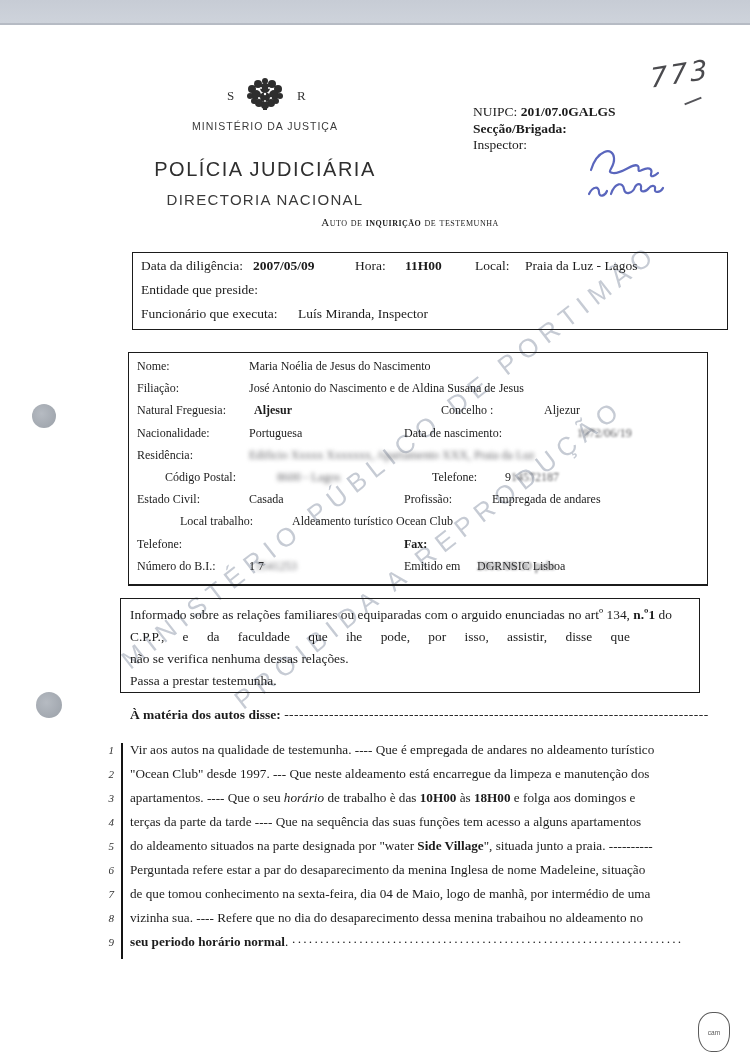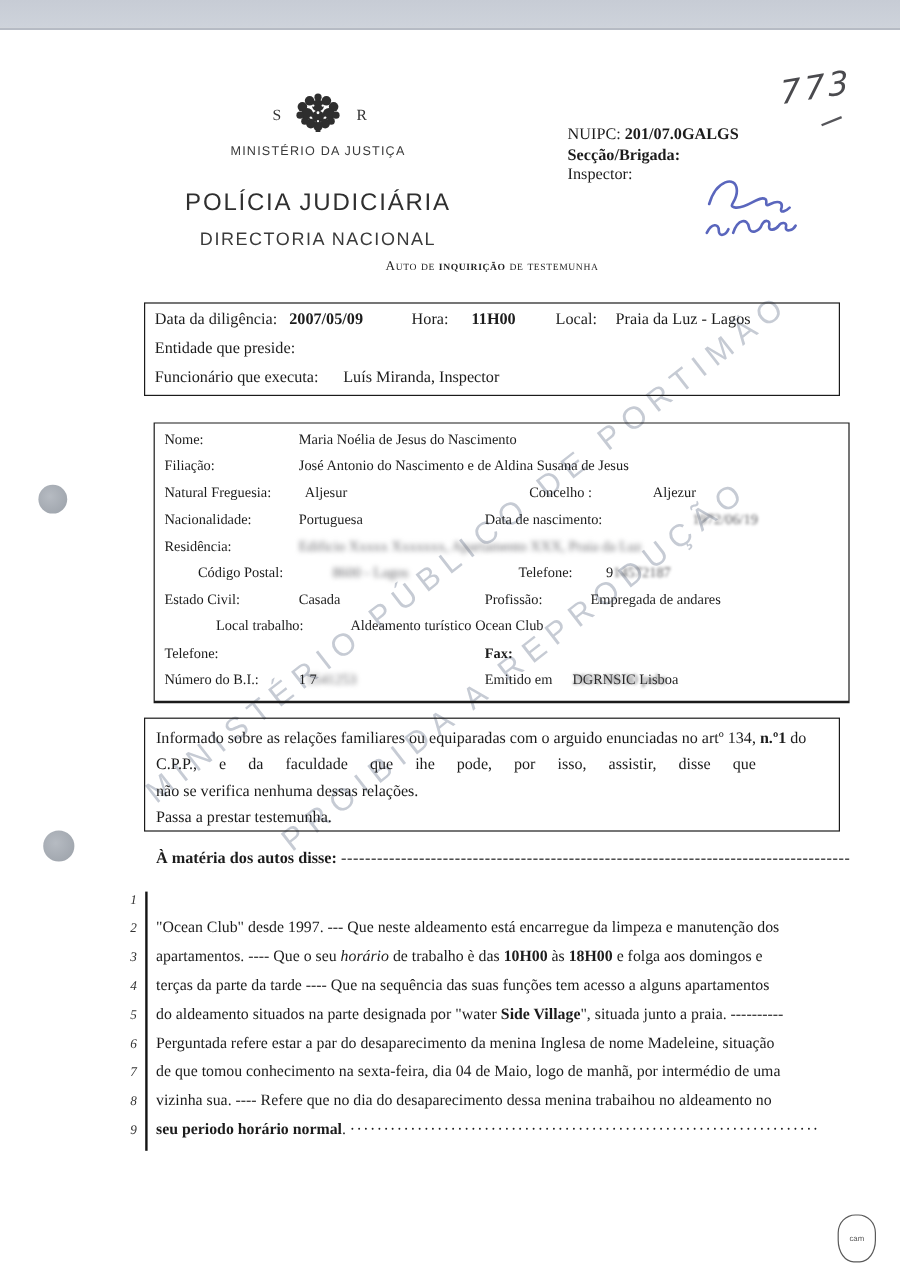--- a/index.html
+++ b/index.html
@@ -37,21 +37,21 @@
 
   .watermark{font-family:"Liberation Sans",sans-serif;color:#c6cbd4;font-size:26px;
              letter-spacing:7px;transform-origin:0 50%;white-space:nowrap;z-index:0;}
   .wm1{left:125px;top:648px;transform:rotate(-38deg);}
   .wm2{left:238px;top:688px;transform:rotate(-38deg);}
 
   .doc-title{left:120px;top:216px;width:580px;text-align:center;font-size:11px;
              font-variant:small-caps;letter-spacing:.5px;color:#222;z-index:2;}
 
   .box{border:1.6px solid #1b1b1b;background:transparent;z-index:2;}
-  .box1{left:120px;top:252px;width:578px;height:76px;font-size:13.5px;}
+  .box1{left:132px;top:252px;width:578px;height:76px;font-size:13.5px;padding-left:16px;}
   .box2{left:128px;top:352px;width:578px;height:231px;border-width:1.6px 1.6px 2.2px 1.6px;font-size:12px;}
   .box3{left:120px;top:598px;width:578px;height:93px;font-size:13.4px;}
 
   .row{position:absolute;left:0;width:100%;white-space:nowrap;}
   .row span{position:absolute;white-space:nowrap;}
 
   .box3-inner{padding:5px 9px 0 9px;line-height:22px;}
   .spread{word-spacing:15px;}
 
   .matter{left:130px;top:707px;width:578px;white-space:nowrap;overflow:hidden;
@@ -171,21 +171,21 @@
         <span style="left: 8px;">Nome:</span>
         <span style="left: 120px;">Maria Noélia de Jesus do Nascimento</span>
       </div>
       <div class="row" style="top: 28.2px; height: 22px; text-decoration: underline;">
         <span style="left: 8px;">Filiação:</span>
         <span style="left: 120px;">José Antonio do Nascimento e de Aldina Susana de Jesus</span>
       </div>
       <div class="row" style="top: 50.4px; height: 22px;">
         <span style="left: 8px;">Natural Freguesia:</span>
         <span style="left: 125px;">
-          <span style="font-weight: normal;">Aljesur</span>
+          <span style="font-weight: bold;">Aljesur</span>
         </span>
         <span style="left: 312px;">Concelho :</span>
         <span style="left: 415px;">
           <span style="font-weight: normal;">Aljezur</span>
         </span>
       </div>
       <div class="row" style="top: 72.6px; height: 22px;">
         <span style="left: 8px;">Nacionalidade:</span>
         <span style="left: 120px;">Portuguesa</span>
         <span style="left: 275px;">Data de nascimento:</span>
@@ -239,20 +239,21 @@
   </div>
 
   <div class="abs matter">
     <span class="b">À matéria dos autos disse: </span><span class="dashes">-----------------------------------------------------------------------------------------------</span>
   </div>
 
   <div class="abs depo" id="deposition">
     <div class="depo-rule"></div>
   <div class="depo-line">
         <div class="depo-num">1</div>
+        <div class="depo-text"><span>Vir aos autos na qualidade de testemunha. ---- Que é empregada de andares no aldeamento turístico</span></div>
       </div>
       <div class="depo-line">
         <div class="depo-num">2</div>
         <div class="depo-text"><span>"Ocean Club" desde 1997. --- Que neste aldeamento está encarregue da limpeza e manutenção dos</span></div>
       </div>
       <div class="depo-line">
         <div class="depo-num">3</div>
         <div class="depo-text"><span>apartamentos. ---- Que o seu </span><span style="font-style: italic;">horário</span><span> de trabalho è das </span><span style="font-weight: bold;">10H00</span><span> às </span><span style="font-weight: bold;">18H00</span><span> e folga aos domingos e</span></div>
       </div>
       <div class="depo-line">

